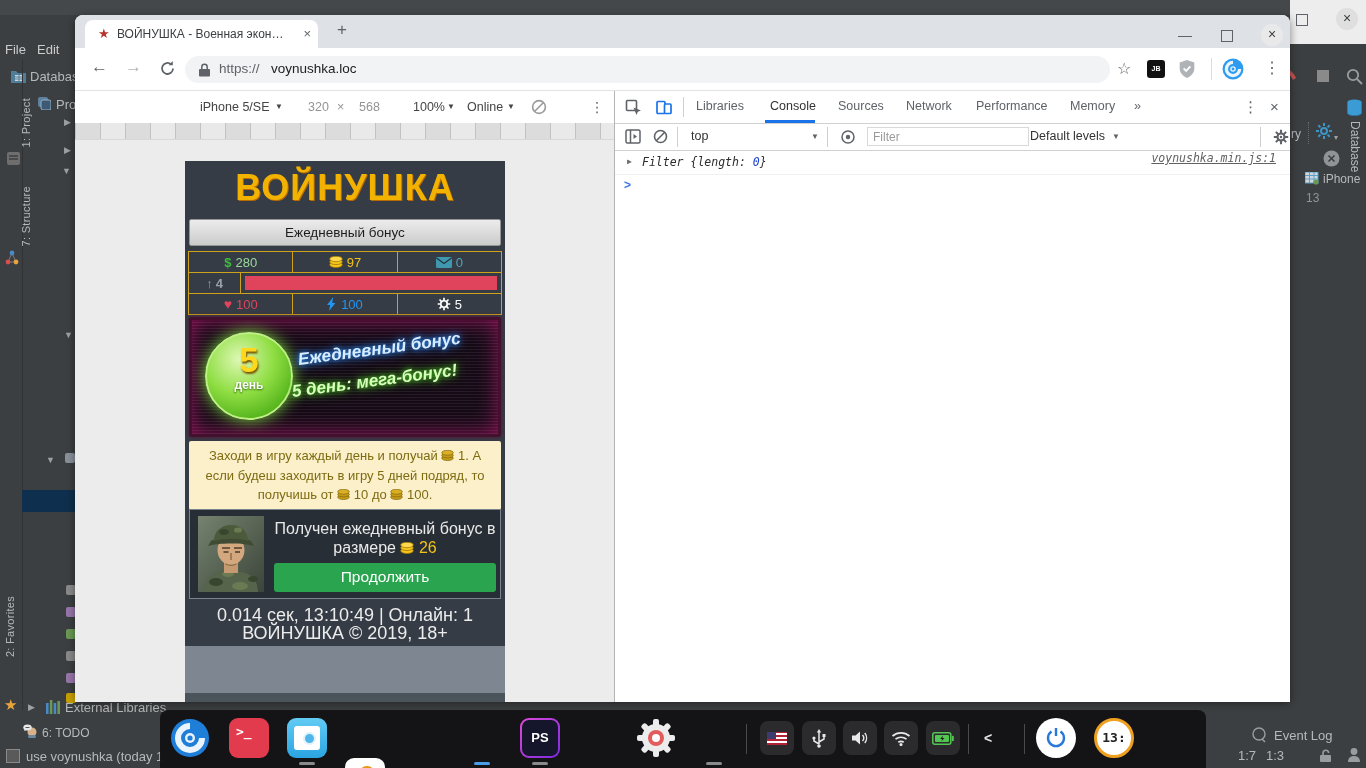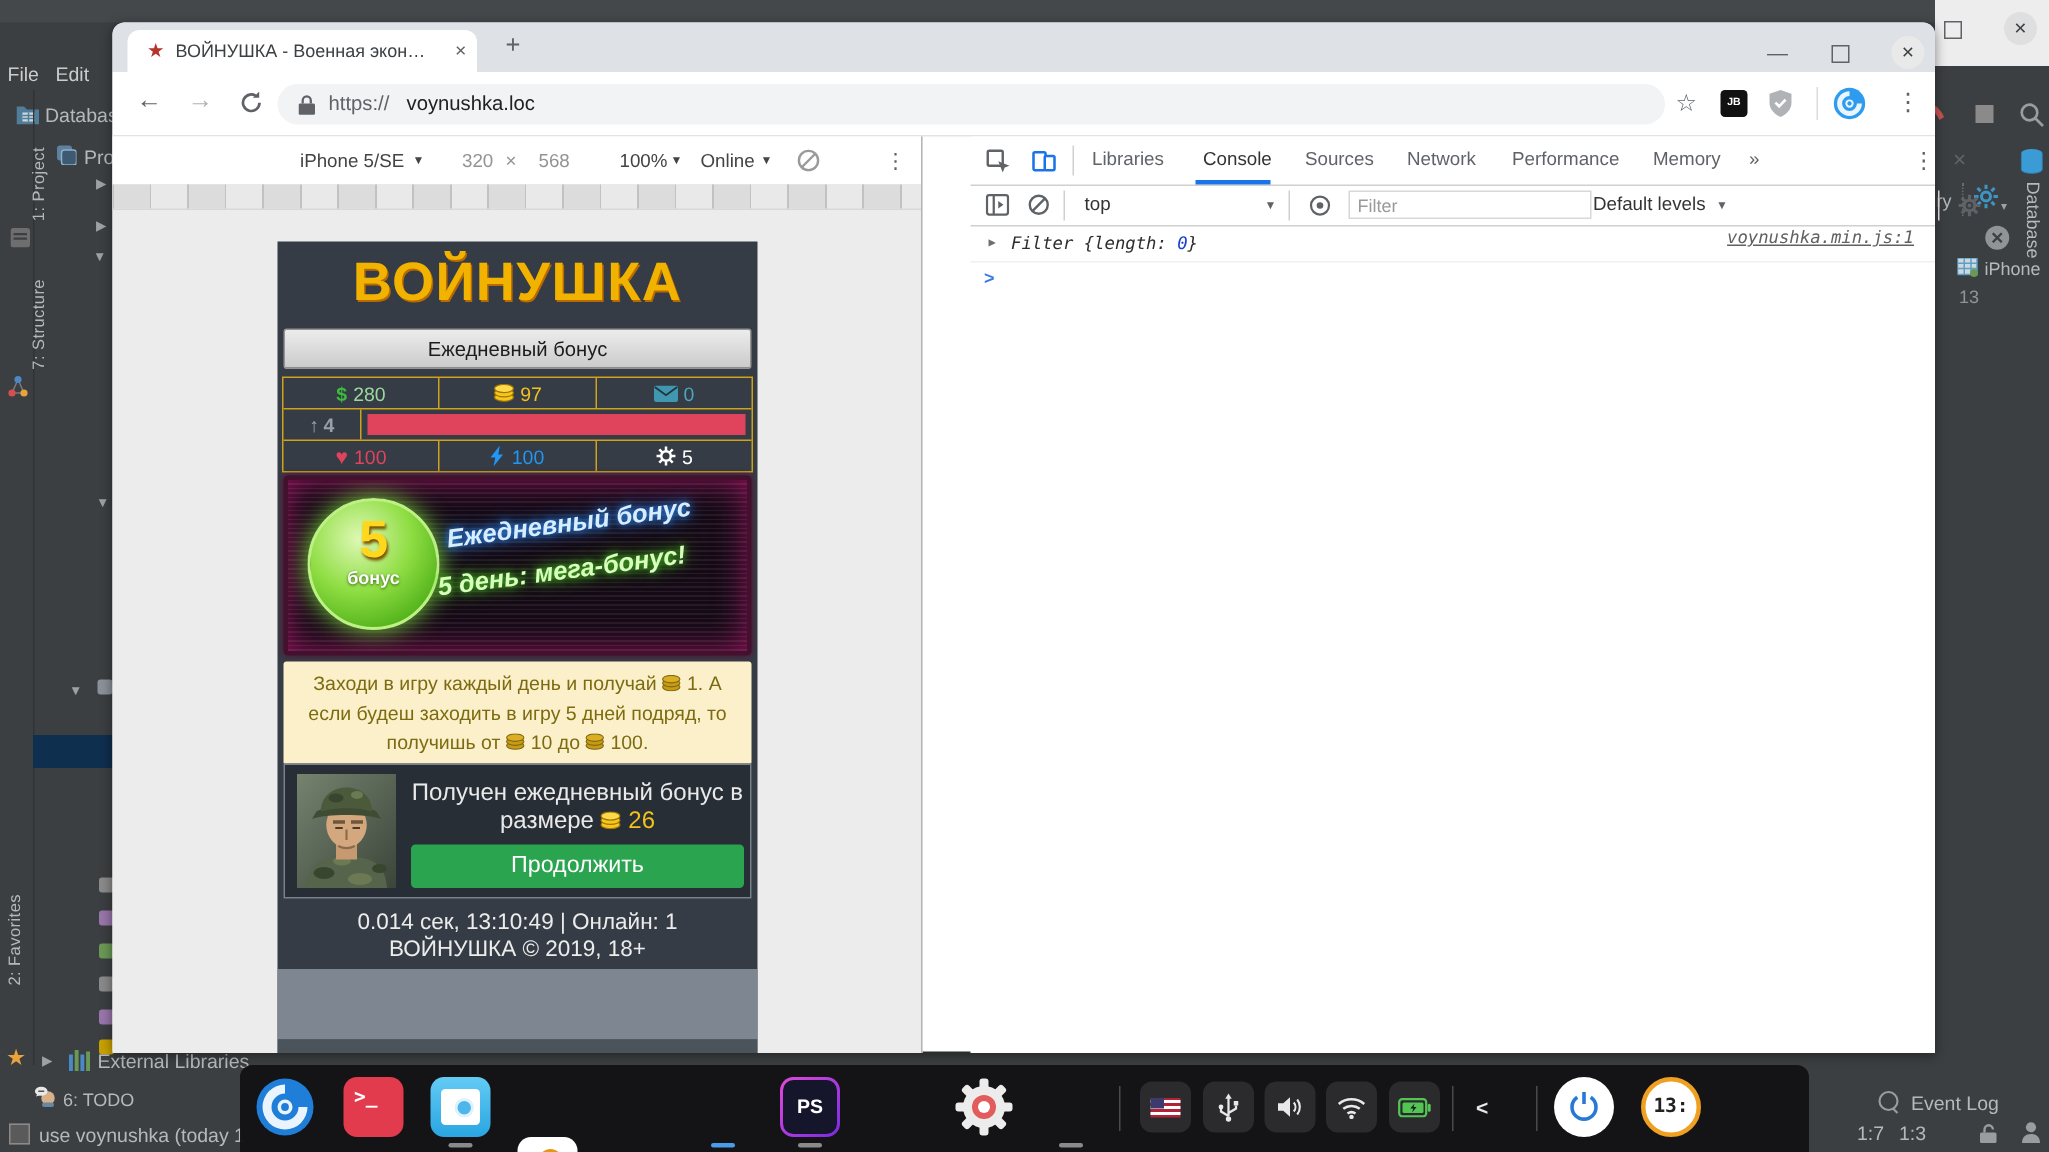--- a/index.html
+++ b/index.html
@@ -34,21 +34,21 @@
   .closebub{width:22px;height:22px;border-radius:50%;background:#e9e9e9;text-align:center;line-height:21px;color:#3c4043;font-size:14px}
 
   .btoolbar{position:relative;height:42px;background:#fff;border-bottom:1px solid #e2e3e5}
   .navico{position:absolute;top:9px;font-size:17px;color:#5f6368}
   .urlbar{position:absolute;left:110px;top:8px;width:925px;height:27px;background:#f1f3f4;border-radius:14px;}
   .urlbar .scheme{color:#5f6368;font-size:13.5px}
   .urlbar .host{color:#202124;font-size:13.5px}
   .jbbadge{position:absolute;left:1072px;top:12px;width:18px;height:18px;background:#111;border-radius:3px;
     color:#fff;font-size:7px;font-weight:bold;text-align:center;line-height:17px}
 
-  .bcontent{position:relative;height:611px;display:flex;gap:32px;}
+  .bcontent{position:relative;height:611px;display:flex;}
 
   
   .devpane{position:relative;width:539px;background:#ececec;border-right:1px solid #b5b5b5;}
   .devtoolbar{position:relative;height:32px;background:#fff;border-bottom:1px solid #d5d5d5;font-size:12.5px;color:#444}
   .dt-dim{color:#949494}
   .ruler{position:absolute;left:0;top:32px;width:100%;height:16px;border-bottom:1px solid #d8d8d8;
     background:repeating-linear-gradient(90deg,#dcdcdc 0 25px,#e9e9e9 25px 50px);}
   .ruler:after{content:"";position:absolute;inset:0;
     background:repeating-linear-gradient(90deg,#c2c2c2 0 1px,transparent 1px 25px);}
 
@@ -100,21 +100,21 @@
   .g-info{position:absolute;left:4px;top:280px;width:312px;box-sizing:border-box;background:#fbf0c9;
     border-radius:2px;padding:5px 7px;color:#7d6b12;font-size:13px;line-height:1.5;text-align:center}
   .g-bonus{position:absolute;left:4px;top:348px;width:312px;height:90px;box-sizing:border-box;
     background:#272e35;border:1px solid #7a838c}
   .g-bonus .btxt{position:absolute;left:84px;top:9px;width:222px;text-align:center;color:#e9e9e9;
     font-size:16px;line-height:19px}
   .g-amount{color:#f2c21a}
   .g-btn{position:absolute;left:84px;top:53px;width:222px;height:29px;background:#2aa44e;border-radius:3px;
     color:#fff;font-size:15.5px;text-align:center;line-height:28px}
   .g-footer{position:absolute;left:0;top:445px;width:100%;text-align:center;color:#ececec;
-    font-size:15px;line-height:18px}
+    font-size:18px;line-height:18px}
   .g-gray{position:absolute;left:0;top:485px;width:100%;height:47px;background:#7e8791}
   .g-strip{position:absolute;left:0;top:532px;width:100%;height:9px;background:#4b535b}
   .coin{display:inline-block;vertical-align:-1px}
 
   
   #dock{position:absolute;left:160px;top:710px;width:1046px;height:58px;z-index:10;
     background:rgba(19,19,21,.96);border-radius:8px 8px 0 0;}
   .dk{position:absolute;top:8px;width:40px;height:40px}
   .dksep{position:absolute;top:14px;width:1px;height:30px;background:#4a4a4c}
   .tray{position:absolute;top:11px;width:34px;height:34px;background:#2b2b2e;border-radius:8px;
@@ -439,21 +439,21 @@
               </span>
               <span style="color:#fff">5</span>
             </div>
           </div>
         </div>
 
         <div class="g-banner">
           <div class="scan"></div>
           <div class="g-circle">
             <div class="d5">5</div>
-            <div class="dl">бонус</div>
+            <div class="dl">день</div>
           </div>
           <div class="g-bl1">Ежедневный бонус</div>
           <div class="g-bl2">5 день: мега-бонус!</div>
         </div>
 
         <div class="g-info">
           <span>Заходи в игру каждый день и получай</span>
           <span class="coin"><svg width="13" height="11" viewBox="0 0 14 12">
                 <ellipse cx="7" cy="8.8" rx="6.3" ry="2.7" fill="#c99a16" stroke="#7d6b12" stroke-width=".8"></ellipse>
                 <ellipse cx="7" cy="5.9" rx="6.3" ry="2.7" fill="#c99a16" stroke="#7d6b12" stroke-width=".8"></ellipse>

